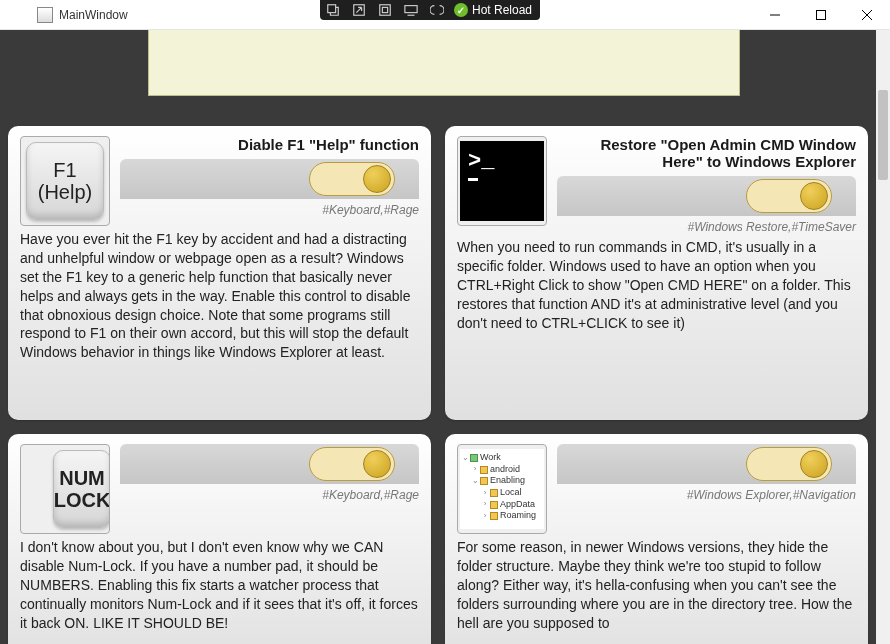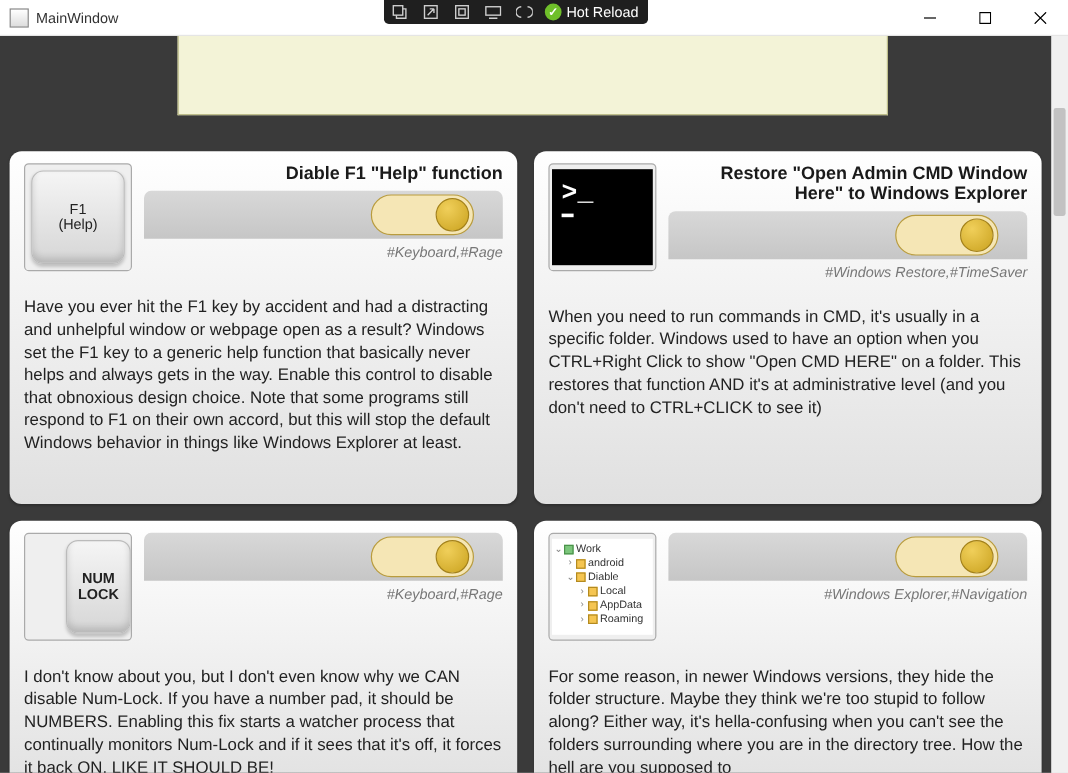--- a/index.html
+++ b/index.html
@@ -25,20 +25,21 @@
     width: 14px; height: 14px; border-radius: 50%; background: #6fbf2a;
     display: flex; align-items: center; justify-content: center; color: #fff; font-size: 10px; font-weight: bold;
   }
 
   
   .titlebar {
     position: absolute; top: 0; left: 0; right: 0; height: 30px;
     background: #fff; border-bottom: 1px solid #e5e5e5;
     display: flex; align-items: center; justify-content: space-between;
     z-index: 40;
+    padding-left: 29px;
   }
   .titlebar .left { display: flex; align-items: center; gap: 6px; padding-left: 8px; font-size: 12px; color: #333; }
   .app-icon { width: 16px; height: 16px; border: 1px solid #888; background: linear-gradient(#fff,#ddd); }
   .win-btns { display: flex; }
   .win-btns .wb { width: 46px; height: 30px; display: flex; align-items: center; justify-content: center; }
   .win-btns svg { width: 10px; height: 10px; }
 
   
   .client {
     position: absolute; top: 30px; left: 0; right: 14px; bottom: 0;
@@ -68,21 +69,21 @@
   .card-icon {
     width: 90px; height: 90px; flex: 0 0 90px;
     border: 1px solid #aaa; background: #efefef; border-radius: 4px;
     display: flex; align-items: center; justify-content: center; overflow: hidden;
   }
   .key3d {
     width: 78px; height: 78px; border-radius: 10px;
     background: linear-gradient(#f5f5f5,#d6d6d6);
     border: 1px solid #bbb; box-shadow: inset 0 -4px 6px rgba(0,0,0,.15), 0 2px 3px rgba(0,0,0,.2);
     display: flex; align-items: center; justify-content: center; text-align: center;
-    font-family: Arial, sans-serif; color: #222; font-size: 12px; line-height: 1.1;
+    font-family: Arial, sans-serif; color: #222; font-size: 20px; line-height: 1.1;
   }
   .cmd-tile { width: 84px; height: 80px; background: #000; color: #fff; display:flex; flex-direction:column; padding:8px; font-family: "Courier New", monospace; font-size: 22px; font-weight:bold;}
   .cmd-tile .cursor { width:10px; height:3px; background:#fff; margin-top:4px;}
   .tree-tile { width:84px; height:80px; background:#fff; font-size:9px; color:#333; padding:3px 2px; line-height:1.3; font-family: "Segoe UI", sans-serif;}
   .tree-tile .ln { display:flex; align-items:center; gap:2px;}
   .tree-tile .fold { width:8px; height:8px; background:#f5c551; border:1px solid #b38a20;}
   .tree-tile .arr { width:6px; text-align:center; color:#888; font-size:8px;}
 
   .head-right { flex: 1; display: flex; flex-direction: column; align-items: stretch; }
   .card-title { font-weight: bold; font-size: 15px; color: #1a1a1a; text-align: right; margin-bottom: 6px; }
@@ -95,21 +96,21 @@
     width: 86px; height: 34px; border-radius: 17px;
     background: #f5e6b5; border: 1px solid #b99c3e; position: relative;
   }
   .toggle .knob {
     position: absolute; top: 2px; width: 28px; height: 28px; border-radius: 50%;
     background: radial-gradient(circle at 35% 30%, #f0cf5a, #caa21f);
     border: 1px solid #a3811a;
   }
   .toggle.on .knob { right: 3px; }
   .tags { text-align: right; font-size: 12px; color: #777; font-style: italic; margin-top: 4px; }
-  .card-body { margin-top: 20px; font-size: 14px; color: #222; line-height: 1.35; }
+  .card-body { margin-top: 4px; font-size: 14px; color: #222; line-height: 1.35; }
 
   #card-0 { min-height: 294px; }
   #card-1 { min-height: 294px; }
   #card-2, #card-3 { min-height: 232px; }
 </style>
 </head>
 <body>
 
 <div class="debug-bar">
   <div class="db-btn">
@@ -216,21 +217,21 @@
           </div>
           <div class="tags">#Windows Restore,#TimeSaver</div>
         </div>
       </div>
       <div class="card-body">When you need to run commands in CMD, it's usually in a specific folder. Windows used to have an option when you CTRL+Right Click to show "Open CMD HERE" on a folder. This restores that function AND it's at administrative level (and you don't need to CTRL+CLICK to see it)</div>
     </div>
 
     <div id="card-2" class="card">
       <div class="card-head">
         <div class="card-icon">
-          <div class="key3d" style="white-space:pre; font-size:12px; font-weight:bold;margin-left:34px;">NUM
+          <div class="key3d" style="white-space:pre; font-size:20px; font-weight:bold;margin-left:34px;">NUM
 LOCK</div>
         </div>
         <div class="head-right">
           <div class="toggle-row">
             <div class="toggle on">
                 <div class="knob"></div>
               </div>
           </div>
           <div class="tags">#Keyboard,#Rage</div>
         </div>
@@ -248,21 +249,21 @@
                 <span>Work</span>
               </div>
             <div class="ln" style="padding-left:10px;">
                 <span class="arr">›</span>
                 <span class="fold"></span>
                 <span>android</span>
               </div>
             <div class="ln" style="padding-left:10px;">
                 <span class="arr">⌄</span>
                 <span class="fold"></span>
-                <span>Diable</span>
+                <span>Enabling</span>
               </div>
             <div class="ln" style="padding-left:20px;">
                 <span class="arr">›</span>
                 <span class="fold"></span>
                 <span>Local</span>
               </div>
             <div class="ln" style="padding-left:20px;">
                 <span class="arr">›</span>
                 <span class="fold"></span>
                 <span>AppData</span>

